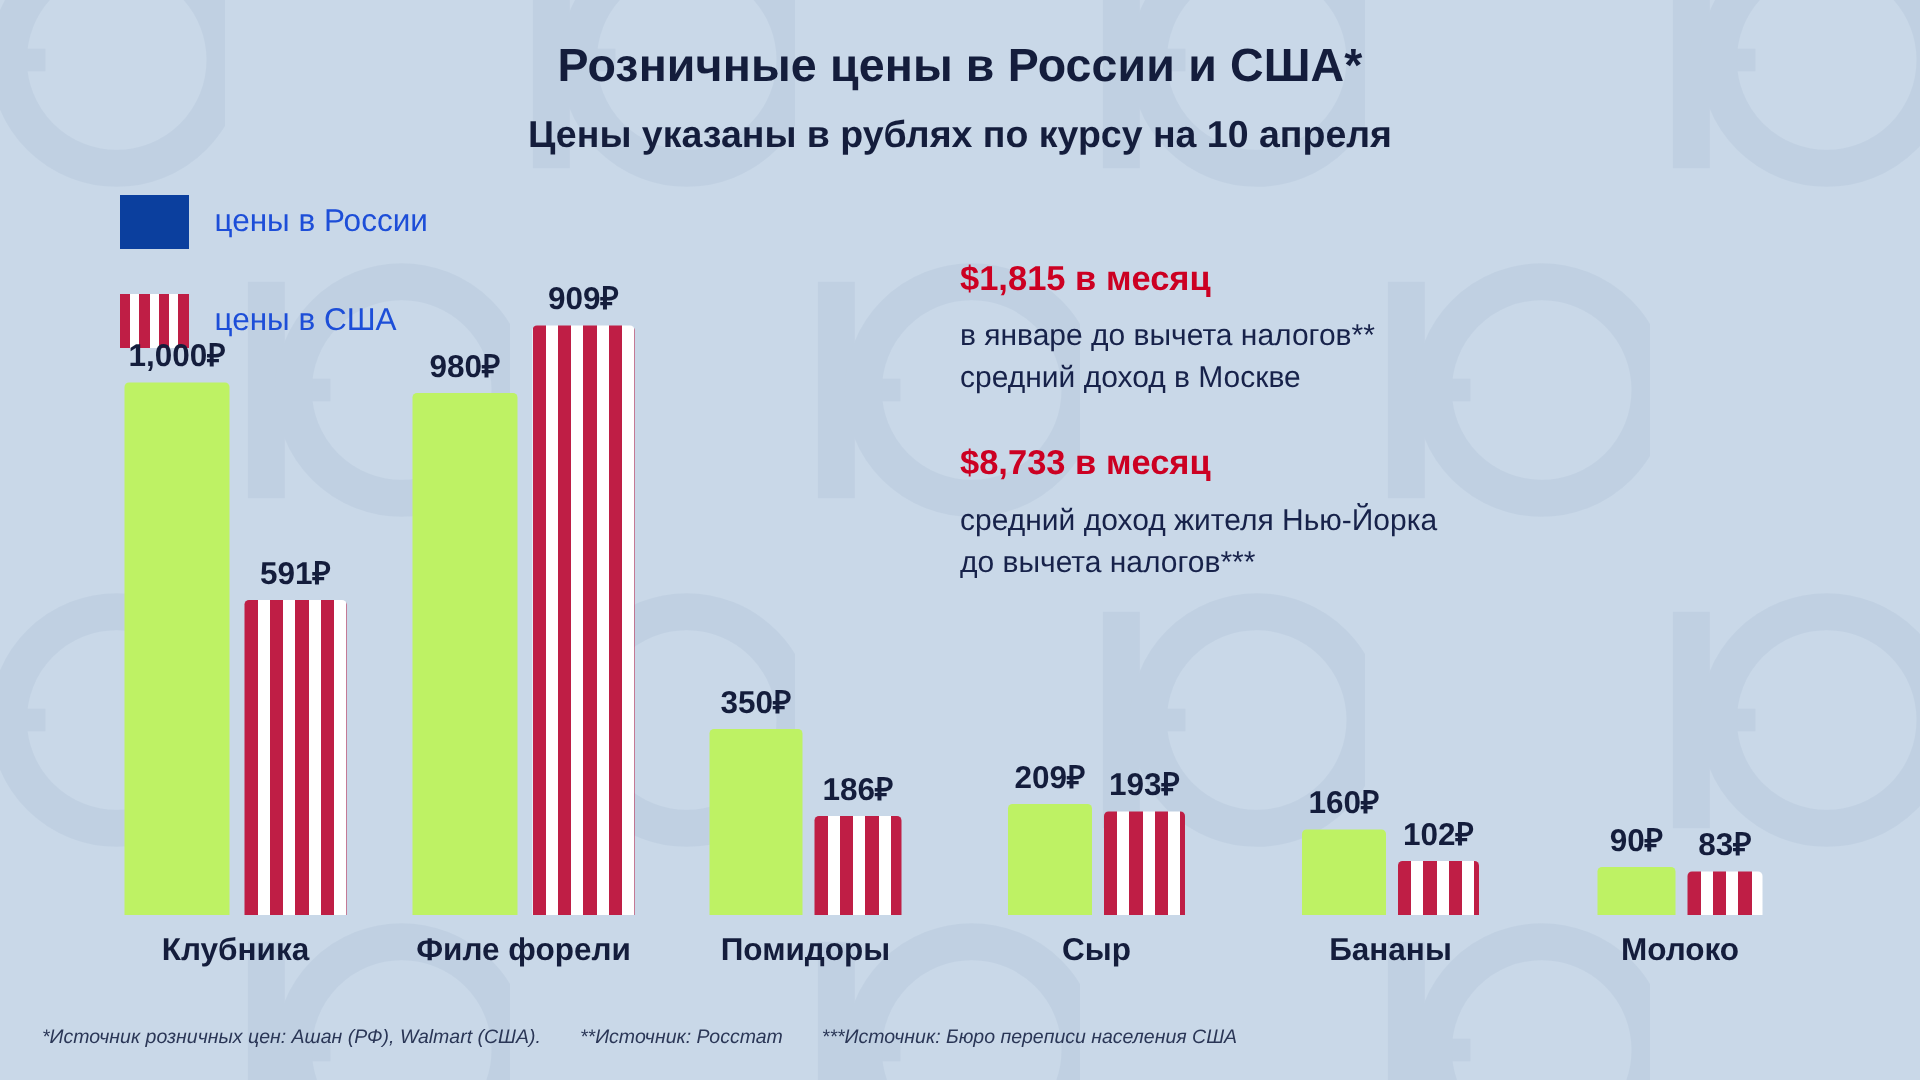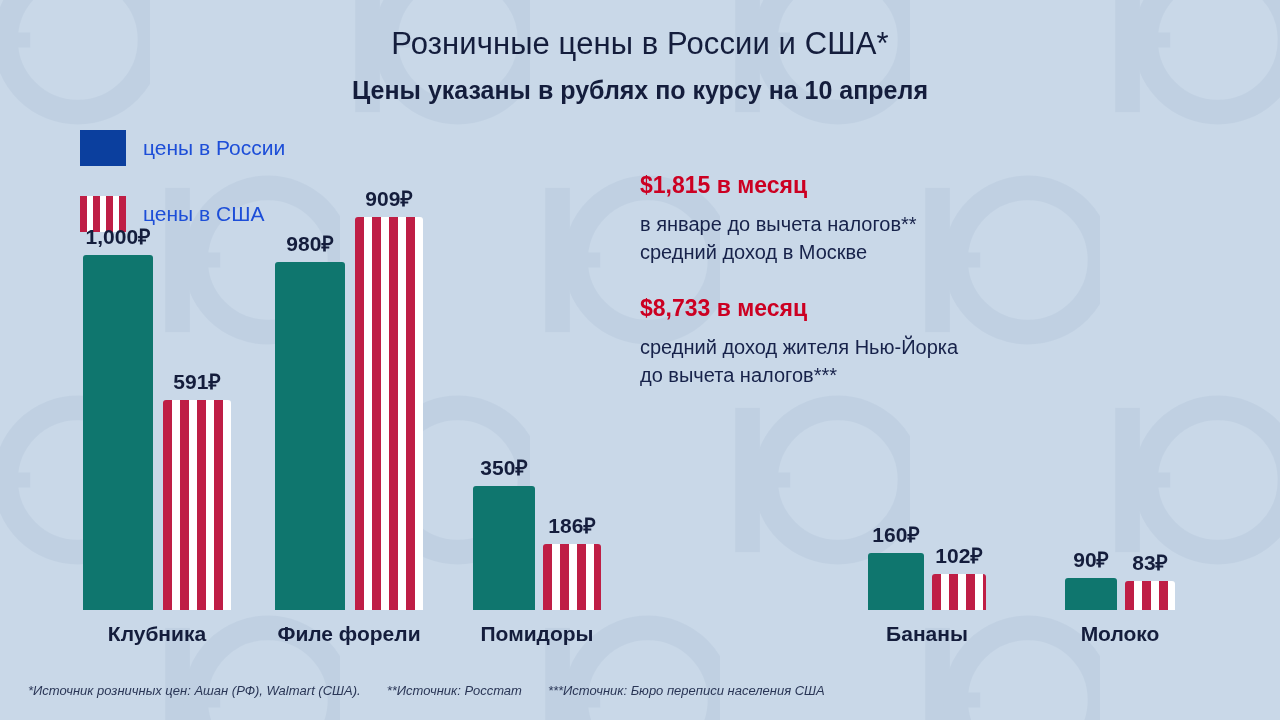--- a/index.html
+++ b/index.html
@@ -26,21 +26,21 @@
   
   #content {
     position:absolute; inset:0;
     z-index:2;
   }
 
   
   #title {
     position:absolute; left:0; top:26px; width:1280px;
     text-align:center;
-    font-size:31px; font-weight:normal;
+    font-size:31px; font-weight:bold;
     color:#141d3c;
     letter-spacing:.1px;
   }
   #subtitle {
     position:absolute; left:0; top:76px; width:1280px;
     text-align:center;
     font-size:25px; font-weight:bold;
     color:#141d3c;
   }
 
@@ -83,21 +83,21 @@
   .group {
     position:absolute;
     bottom:0;
     height:100%;
   }
   .bar {
     position:absolute;
     bottom:0;
   }
   .bar.ru {
-    background:#0f766e;
+    background:#bef264;
     border-radius:3px 3px 0 0;
   }
   .bar.us {
     background:
       repeating-linear-gradient(to right,
         #bf1e45 0px, #bf1e45 9px,
         #ffffff 9px, #ffffff 17px);
     border-radius:3px 3px 0 0;
   }
   .bar-value {
@@ -290,20 +290,29 @@
       </div>
       <div class="group" style="left: 473px; width: 128px;">
         <div class="bar ru" style="left: 0px; width: 62px; height: 124px;">
           <div class="bar-value">350₽</div>
         </div>
         <div class="bar us" style="left: 70px; width: 58px; height: 66px;">
           <div class="bar-value">186₽</div>
         </div>
         <div class="cat-label">Помидоры</div>
       </div>
+      <div class="group" style="left: 672px; width: 118px;">
+        <div class="bar ru" style="left: 0px; width: 56px; height: 74px;">
+          <div class="bar-value">209₽</div>
+        </div>
+        <div class="bar us" style="left: 64px; width: 54px; height: 69px;">
+          <div class="bar-value">193₽</div>
+        </div>
+        <div class="cat-label">Сыр</div>
+      </div>
       <div class="group" style="left: 868px; width: 118px;">
         <div class="bar ru" style="left: 0px; width: 56px; height: 57px;">
           <div class="bar-value">160₽</div>
         </div>
         <div class="bar us" style="left: 64px; width: 54px; height: 36px;">
           <div class="bar-value">102₽</div>
         </div>
         <div class="cat-label">Бананы</div>
       </div>
       <div class="group" style="left: 1065px; width: 110px;">

